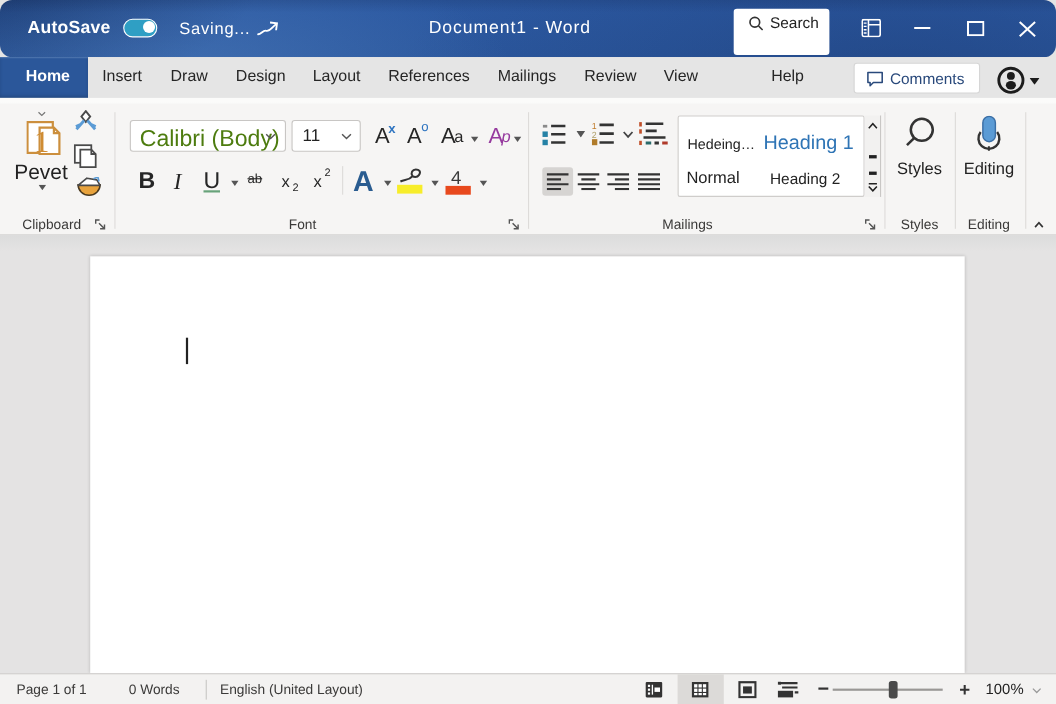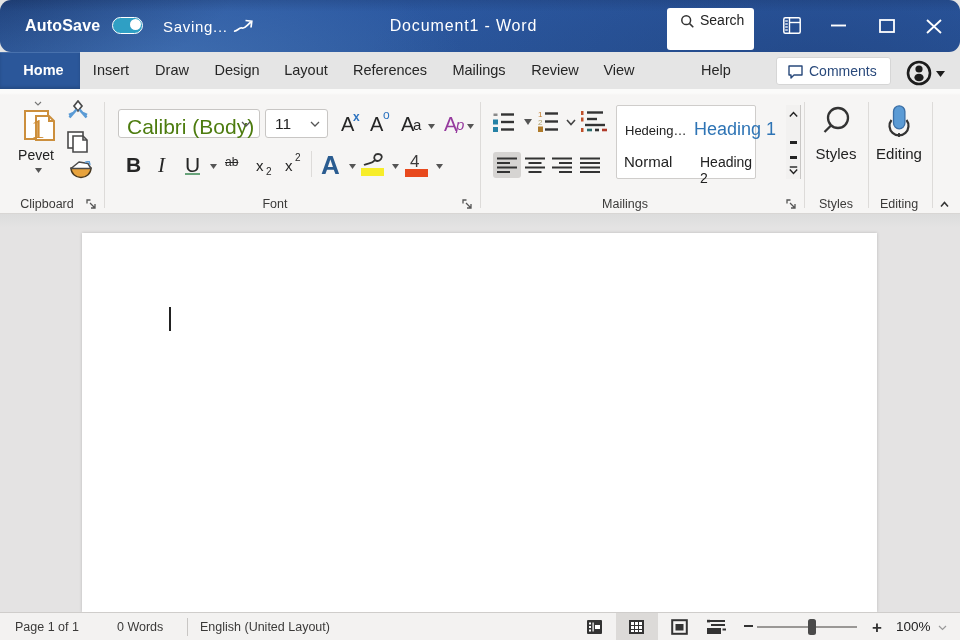--- a/index.html
+++ b/index.html
@@ -133,21 +133,21 @@
 
     <svg class="abs" style="left:34px; top:12px;" width="8" height="5" viewBox="0 0 8 5">
         <path d="M1 1 L4 4 L7 1" stroke="#777" stroke-width="1.1" fill="none"></path>
       </svg>
     <svg class="abs" style="left:24px; top:21px;" width="32" height="32" viewBox="0 0 32 32">
       <rect x="1" y="1" width="23" height="28" fill="#fff" stroke="#cc8f3d" stroke-width="2"></rect>
       <path d="M12 6 h13 l5 5 v19 h-18 z" fill="#fff" stroke="#cc8f3d" stroke-width="2"></path>
       <path d="M25 6 v5 h5" fill="none" stroke="#cc8f3d" stroke-width="2"></path>
       <text x="14" y="28" font-size="28" fill="#cf8c34" text-anchor="middle" font-family="Liberation Serif">1</text>
     </svg>
-    <div class="abs" style="left:13px; top:58px; width:46px; text-align:center; font-size:14px; color:#222;">Pevet</div>
+    <div class="abs" style="left:13px; top:58px; width:46px; text-align:center; font-size:19px; color:#222;">Pevet</div>
     <svg class="abs" style="left:35px; top:79px;" width="7" height="5" viewBox="0 0 7 5">
         <path d="M0 0 h7 l-3.5 5 z" fill="#555"></path>
       </svg>
 
     <svg class="abs" style="left:67px; top:11px;" width="22" height="20" viewBox="0 0 22 20">
       <path d="M11 1 L15 6 L11 11 L7 6 Z" stroke="#4a4a4a" stroke-width="1.7" fill="#fff"></path>
       <path d="M9.5 9.5 L2.5 17.5 M12.5 9.5 L19.5 17.5 M6.5 13 L2 15 M15.5 13 L20 15" stroke="#5b9bd5" stroke-width="2.6" fill="none"></path>
     </svg>
     <svg class="abs" style="left:67px; top:42px;" width="23" height="23" viewBox="0 0 23 23">
       <rect x="1" y="1" width="15" height="16" fill="#fff" stroke="#4a4a4a" stroke-width="1.6"></rect>
@@ -280,21 +280,21 @@
       <line x1="0" y1="10.5" x2="20" y2="10.5" stroke="#333" stroke-width="2"></line>
       <line x1="7" y1="15" x2="20" y2="15" stroke="#333" stroke-width="2"></line>
     </svg>
     <svg class="abs" style="left:580px; top:68px;" width="20" height="16" viewBox="0 0 20 16">
       <line x1="0" y1="1.5" x2="20" y2="1.5" stroke="#333" stroke-width="2"></line>
       <line x1="0" y1="6" x2="20" y2="6" stroke="#333" stroke-width="2"></line>
       <line x1="0" y1="10.5" x2="20" y2="10.5" stroke="#333" stroke-width="2"></line>
       <line x1="0" y1="15" x2="20" y2="15" stroke="#333" stroke-width="2"></line>
     </svg>
 
-    <div class="abs" style="left:616px; top:16px; width:140px; height:74px; background:#fff; border:1px solid #cfcdcb; border-radius:2px;">
+    <div class="abs" style="left:616px; top:16px; width:170px; height:74px; background:#fff; border:1px solid #cfcdcb; border-radius:2px;">
       <span style="position:absolute; left:8px; top:17px; font-size:13px; color:#222;">Hedeing…</span>
       <span style="position:absolute; left:77px; top:13px; font-size:18px; color:#2e74b5; white-space:nowrap;">Heading 1</span>
       <span style="position:absolute; left:7px; top:47px; font-size:15px; color:#222;">Normal</span>
       <span style="position:absolute; left:83px; top:48px; font-size:14px; color:#222;">Heading 2</span>
     </div>
     <div class="abs" style="left:786px; top:16px; width:15px; height:74px; background:#f2f1f0; border-right:1px solid #c9c7c5;"></div>
     <svg class="abs" style="left:789px; top:22px;" width="9" height="7" viewBox="0 0 9 7">
         <path d="M0.8 5.5 L4.5 1.5 L8.2 5.5" stroke="#222" stroke-width="1.4" fill="none"></path>
       </svg>
     <div class="abs" style="left:790px; top:52px; width:7px; height:2.5px; background:#222;"></div>

